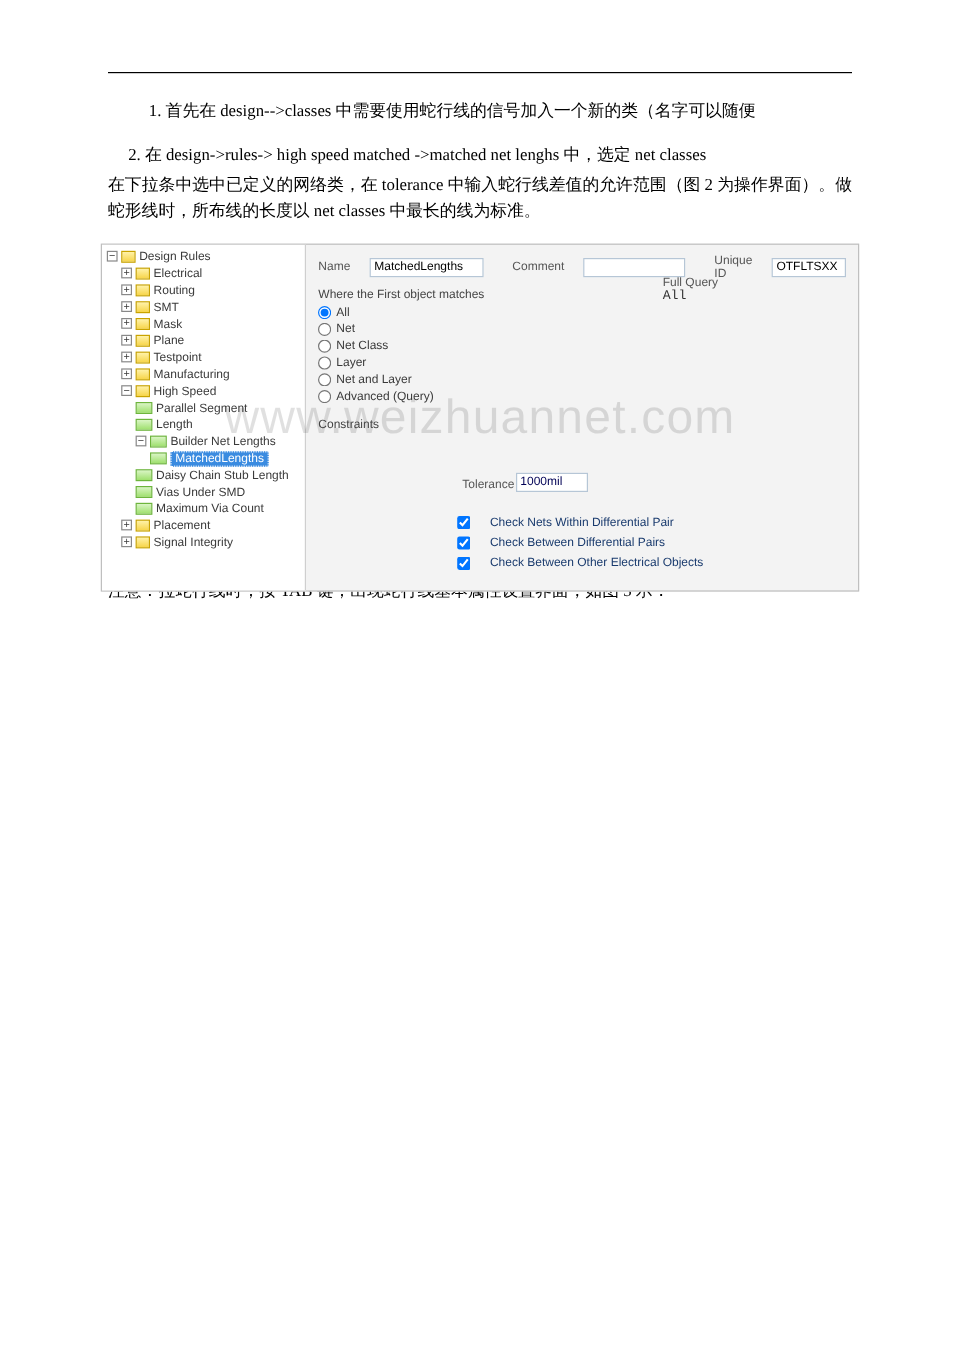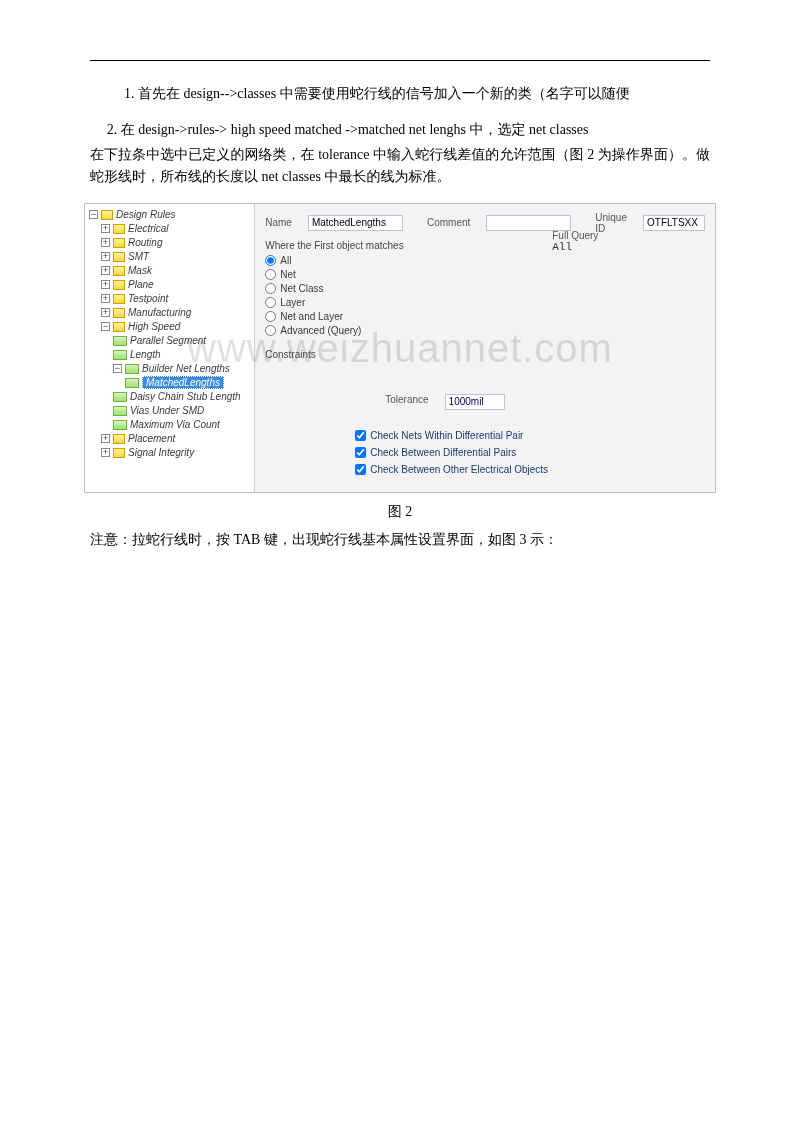--- a/index.html
+++ b/index.html
@@ -54,21 +54,21 @@
   }
   .tree {
     width: 195px;
     background: #fff;
     border-right: 1px solid #cfcfcf;
     padding: 4px 2px;
     overflow: hidden;
   }
   .tree ul { list-style: none; margin: 0; padding-left: 12px; }
   .tree > ul { padding-left: 2px; }
-  .tree li { white-space: nowrap; line-height: 14px; font-style: italic; }
+  .tree li { white-space: nowrap; line-height: 14px; }
   .tree .toggle {
     display: inline-block;
     width: 9px; height: 9px;
     border: 1px solid #888;
     text-align: center;
     line-height: 7px;
     font-size: 9px;
     margin-right: 3px;
     background: #fff;
     vertical-align: middle;
@@ -117,26 +117,26 @@
     width: 95px;
     position: relative;
   }
   .combo::after{
     content:"▾";
     position:absolute; right:2px; top:0; font-size:9px; color:#555;
   }
   .section-title { color:#444; margin: 4px 0 4px 0; }
   .radio { display:flex; align-items:center; gap:4px; margin-bottom:3px; }
   .radio input { margin:0; width:11px; height:11px; }
-  .chk { display:flex; align-items:flex-start; gap:4px; margin-bottom:6px; color:#1a3b6e; }
+  .chk { display:flex; align-items:flex-start; gap:16px; margin-bottom:6px; color:#1a3b6e;margin-left:26px; }
   .chk input { margin:0; width:11px; height:11px; }
   .fullquery { position:absolute; left:297px; top:26px; width:90px; }
   .fullquery .val { font-family:"Courier New",monospace; font-size:11px; color:#333; }
   .constraints-block { margin-top: 10px; }
-  .tolerance { display:flex; align-items:flex-start; gap:16px; margin: 34px 0 20px 120px; }
+  .tolerance { display:flex; align-items:flex-end; gap:1px; margin: 34px 0 20px 120px; }
   .tolerance .inp { width:60px; color:#005; }
   .checks { margin-left: 90px; }
 </style>
 </head>
 <body>
 
 <div class="page">
   <hr class="rule">
 
   <p class="para indent">1.  首先在 design--&gt;classes 中需要使用蛇行线的信号加入一个新的类（名字可以随便</p>
@@ -244,16 +244,15 @@
             </label>
           <label class="chk">
               <input type="checkbox" checked="" style="">
               <span>Check Between Other Electrical Objects</span>
             </label>
         </div>
       </div>
     </div>
   </div>
 
-  <p class="fig-caption">图 2</p>
 
   <p class="para" style="margin-top:-10px">注意：拉蛇行线时，按 TAB 键，出现蛇行线基本属性设置界面，如图 3 示：</p>
 </div>
 
 </body></html>

